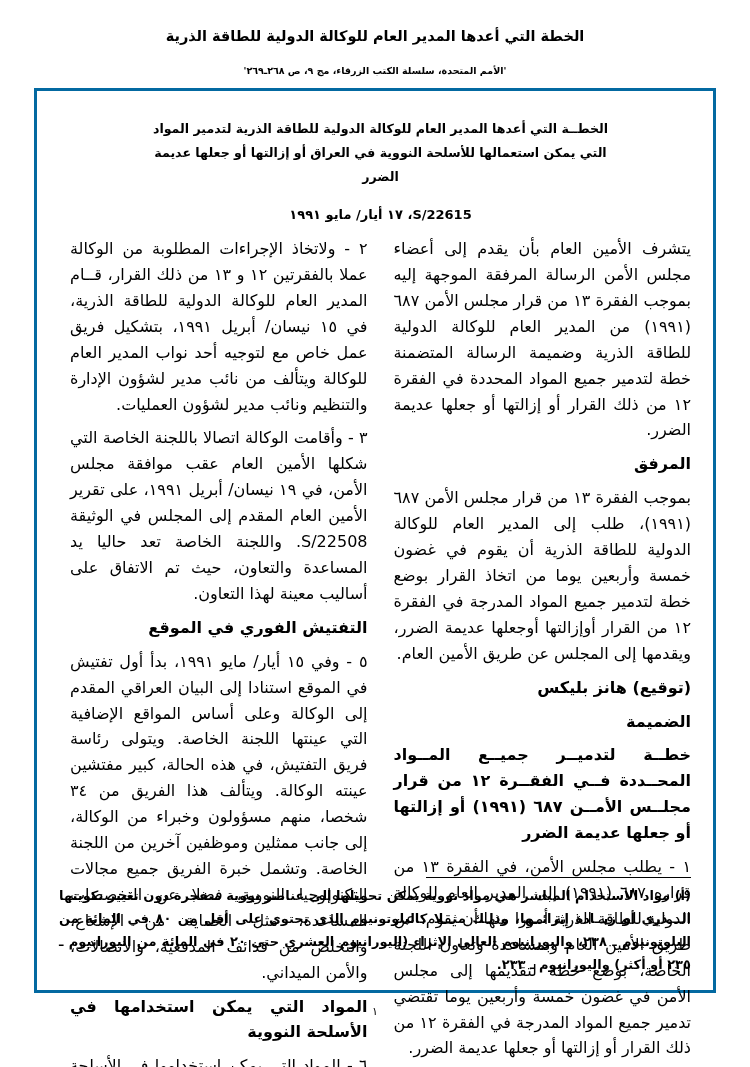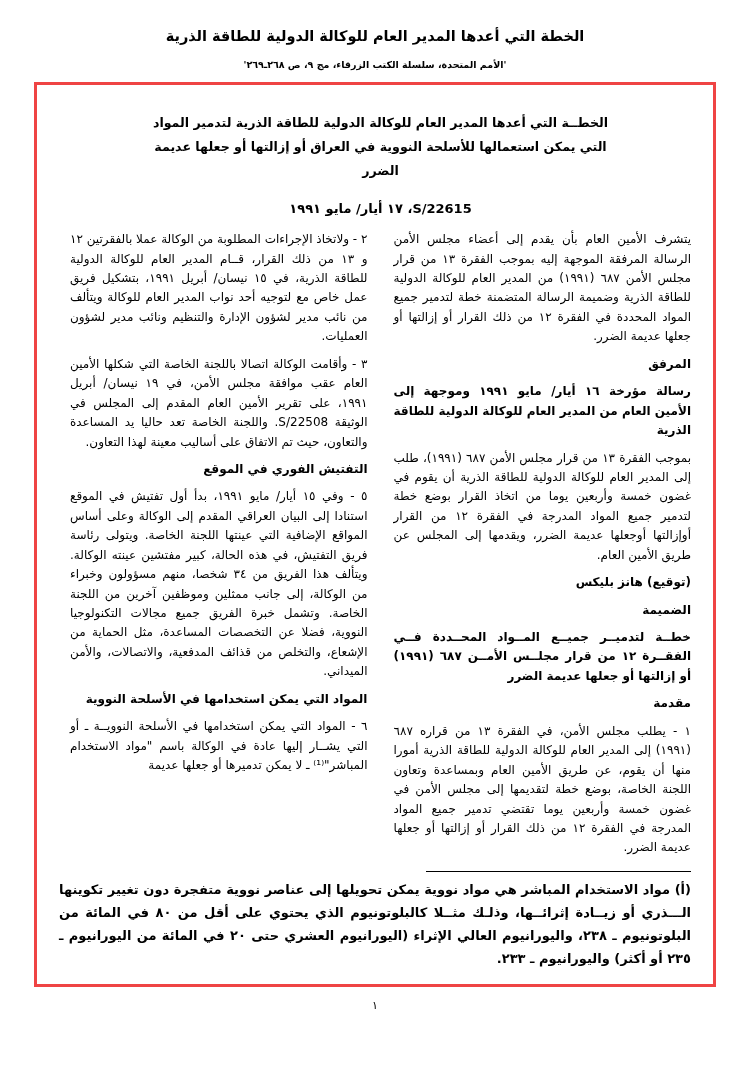--- a/index.html
+++ b/index.html
@@ -30,25 +30,25 @@
   .top-head .line1,
   .top-head .line2 {
     font-size: 14.5px;
     font-weight: bold;
     line-height: 1.75;
     letter-spacing: 0px;
   }
   .top-head .line3 {
     font-size: 9.5px;
     font-weight: bold;
-    margin-top: 10px;
+    margin-top: 16px;
   }
   
   .frame {
-    border: 3px solid #ef4444;
+    border: 3px solid #0369a1;
     box-sizing: border-box;
     padding: 20px 22px 14px 33px;
     height: 905px;
     position: relative;
   }
   .doc-title {
     text-align: center;
     font-size: 12.6px;
     font-weight: bold;
     line-height: 1.9;
@@ -67,21 +67,21 @@
     flex-direction: row;
     gap: 26px;
     align-items: flex-start;
   }
   .col {
     flex: 1 1 0;
     min-width: 0;
   }
   .col p {
     margin: 0 0 8px 0;
-    font-size: 12px;
+    font-size: 16px;
     line-height: 1.62;
     text-align: justify;
     text-justify: inter-word;
   }
   .sec-head {
     text-align: center;
     font-weight: bold;
     font-size: 11px;
     margin: 12px 0 8px 0;
   }
@@ -139,28 +139,26 @@
 
     <div class="doc-title">الخطــة التي أعدها المدير العام للوكالة الدولية للطاقة الذرية لتدمير المواد التي يمكن استعمالها للأسلحة النووية في العراق أو إزالتها أو جعلها عديمة الضرر</div>
     <div class="symbol-line">S/22615، ١٧ أيار/ مايو ١٩٩١</div>
 
     <div class="cols">
 
       <div class="col">
         <p>يتشرف الأمين العام بأن يقدم إلى أعضاء مجلس الأمن الرسالة المرفقة الموجهة إليه بموجب الفقرة ١٣ من قرار مجلس الأمن ٦٨٧ (١٩٩١) من المدير العام للوكالة الدولية للطاقة الذرية وضميمة الرسالة المتضمنة خطة لتدمير جميع المواد المحددة في الفقرة ١٢ من ذلك القرار أو إزالتها أو جعلها عديمة الضرر.</p>
 
         <p class="sec-head">المرفق</p>
-        <p class="sub-head">رسالة مؤرخة ١٦ أيار/ مايو ١٩٩١ وموجهة إلى الأمين العام من المدير العام للوكالة الدولية للطاقة الذرية</p>
         <p>بموجب الفقرة ١٣ من قرار مجلس الأمن ٦٨٧ (١٩٩١)، طلب إلى المدير العام للوكالة الدولية للطاقة الذرية أن يقوم في غضون خمسة وأربعين يوما من اتخاذ القرار بوضع خطة لتدمير جميع المواد المدرجة في الفقرة ١٢ من القرار أوإزالتها أوجعلها عديمة الضرر، ويقدمها إلى المجلس عن طريق الأمين العام.</p>
         <p class="sig">(توقيع) هانز بليكس</p>
 
         <p class="sec-head">الضميمة</p>
         <p class="sub-head">خطــة لتدميــر جميــع المــواد المحــددة فــي الفقــرة ١٢ من قرار مجلــس الأمــن ٦٨٧ (١٩٩١) أو إزالتها أو جعلها عديمة الضرر</p>
 
-        <p class="sec-head">مقدمة</p>
         <p>١ -  يطلب مجلس الأمن، في الفقرة ١٣ من قراره ٦٨٧ (١٩٩١) إلى المدير العام للوكالة الدولية للطاقة الذرية أمورا منها أن يقوم، عن طريق الأمين العام وبمساعدة وتعاون اللجنة الخاصة، بوضع خطة لتقديمها إلى مجلس الأمن في غضون خمسة وأربعين يوما تقتضي تدمير جميع المواد المدرجة في الفقرة ١٢ من ذلك القرار أو إزالتها أو جعلها عديمة الضرر.</p>
       </div>
 
       <div class="col">
         <p>٢ -  ولاتخاذ الإجراءات المطلوبة من الوكالة عملا بالفقرتين ١٢ و ١٣ من ذلك القرار، قــام المدير العام للوكالة الدولية للطاقة الذرية، في ١٥ نيسان/ أبريل ١٩٩١، بتشكيل فريق عمل خاص مع لتوجيه أحد نواب المدير العام للوكالة ويتألف من نائب مدير لشؤون الإدارة والتنظيم ونائب مدير لشؤون العمليات.</p>
         <p>٣ -  وأقامت الوكالة اتصالا باللجنة الخاصة التي شكلها الأمين العام عقب موافقة مجلس الأمن، في ١٩ نيسان/ أبريل ١٩٩١، على تقرير الأمين العام المقدم إلى المجلس في الوثيقة S/22508. واللجنة الخاصة تعد حاليا يد المساعدة والتعاون، حيث تم الاتفاق على أساليب معينة لهذا التعاون.</p>
 
         <p class="sec-head">التفتيش الفوري في الموقع</p>
         <p>٥ -  وفي ١٥ أيار/ مايو ١٩٩١، بدأ أول تفتيش في الموقع استنادا إلى البيان العراقي المقدم إلى الوكالة وعلى أساس المواقع الإضافية التي عينتها اللجنة الخاصة. ويتولى رئاسة فريق التفتيش، في هذه الحالة، كبير مفتشين عينته الوكالة. ويتألف هذا الفريق من ٣٤ شخصا، منهم مسؤولون وخبراء من الوكالة، إلى جانب ممثلين وموظفين آخرين من اللجنة الخاصة. وتشمل خبرة الفريق جميع مجالات التكنولوجيا النووية، فضلا عن التخصصات المساعدة، مثل الحماية من الإشعاع، والتخلص من قذائف المدفعية، والاتصالات، والأمن الميداني.</p>
 

